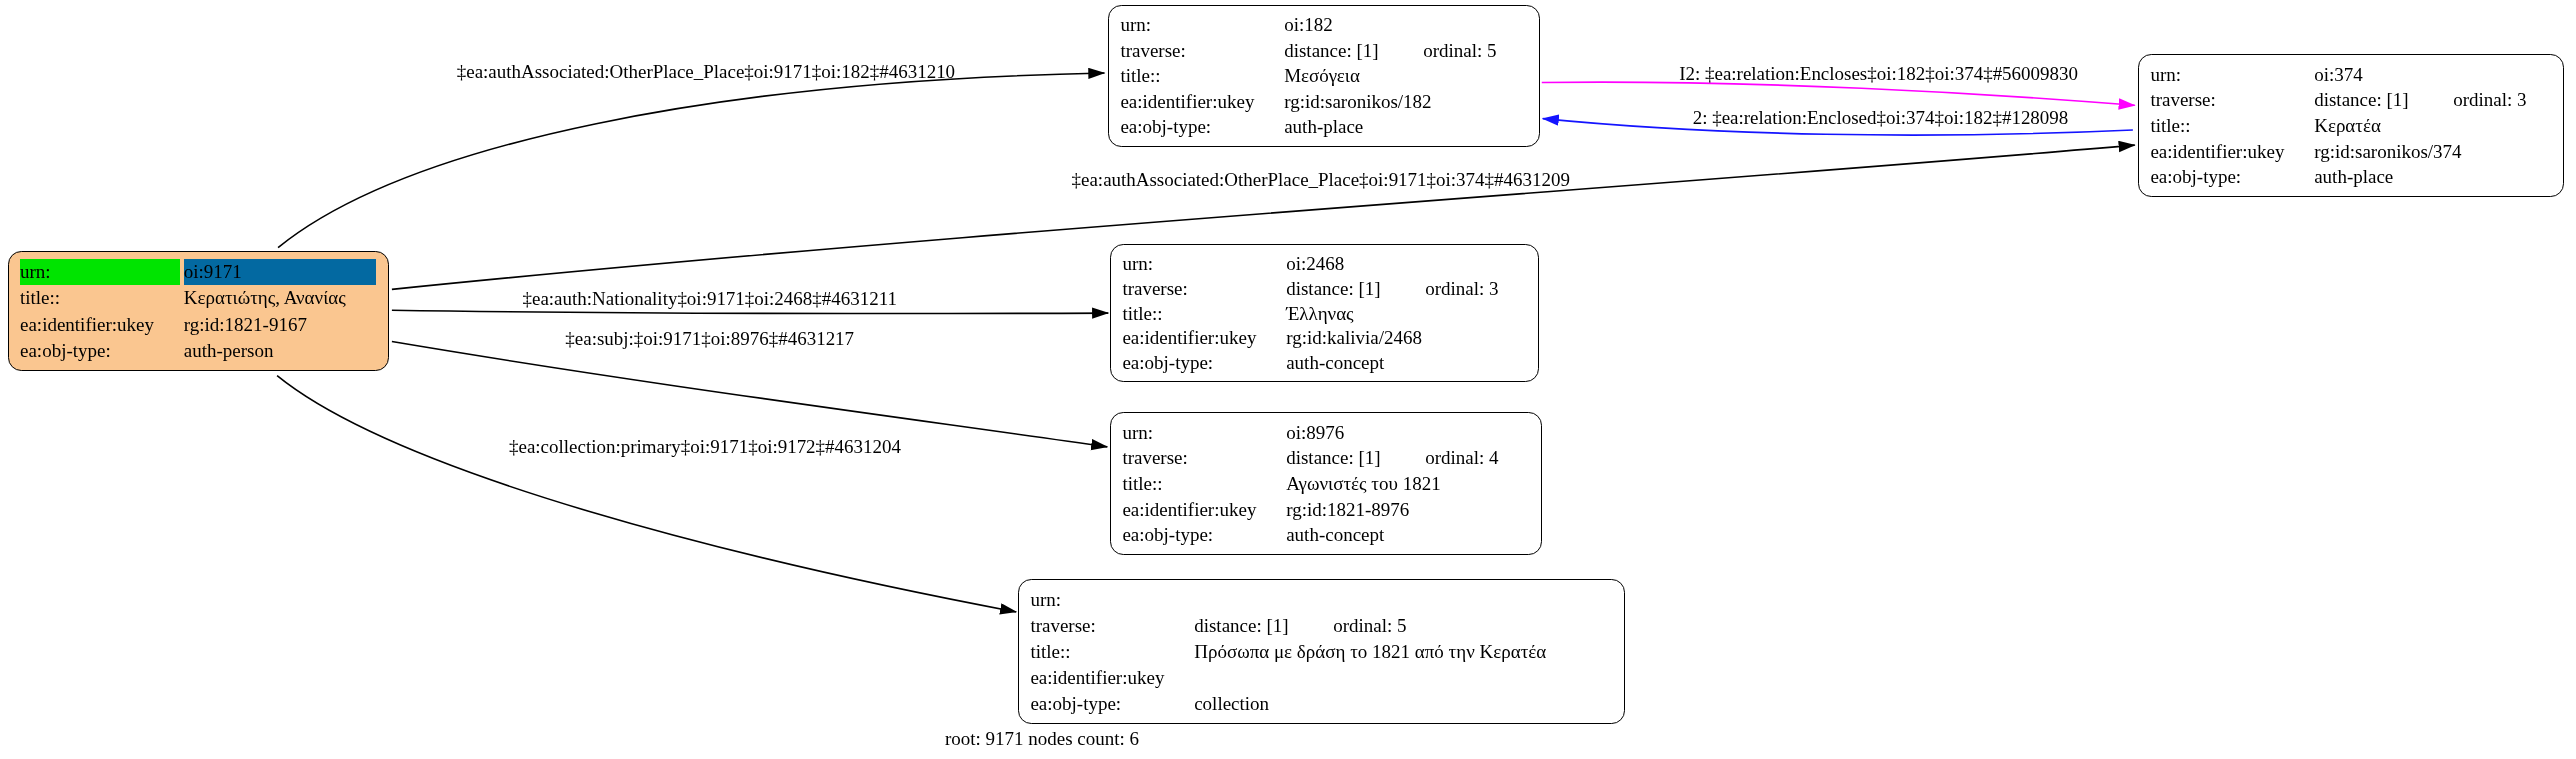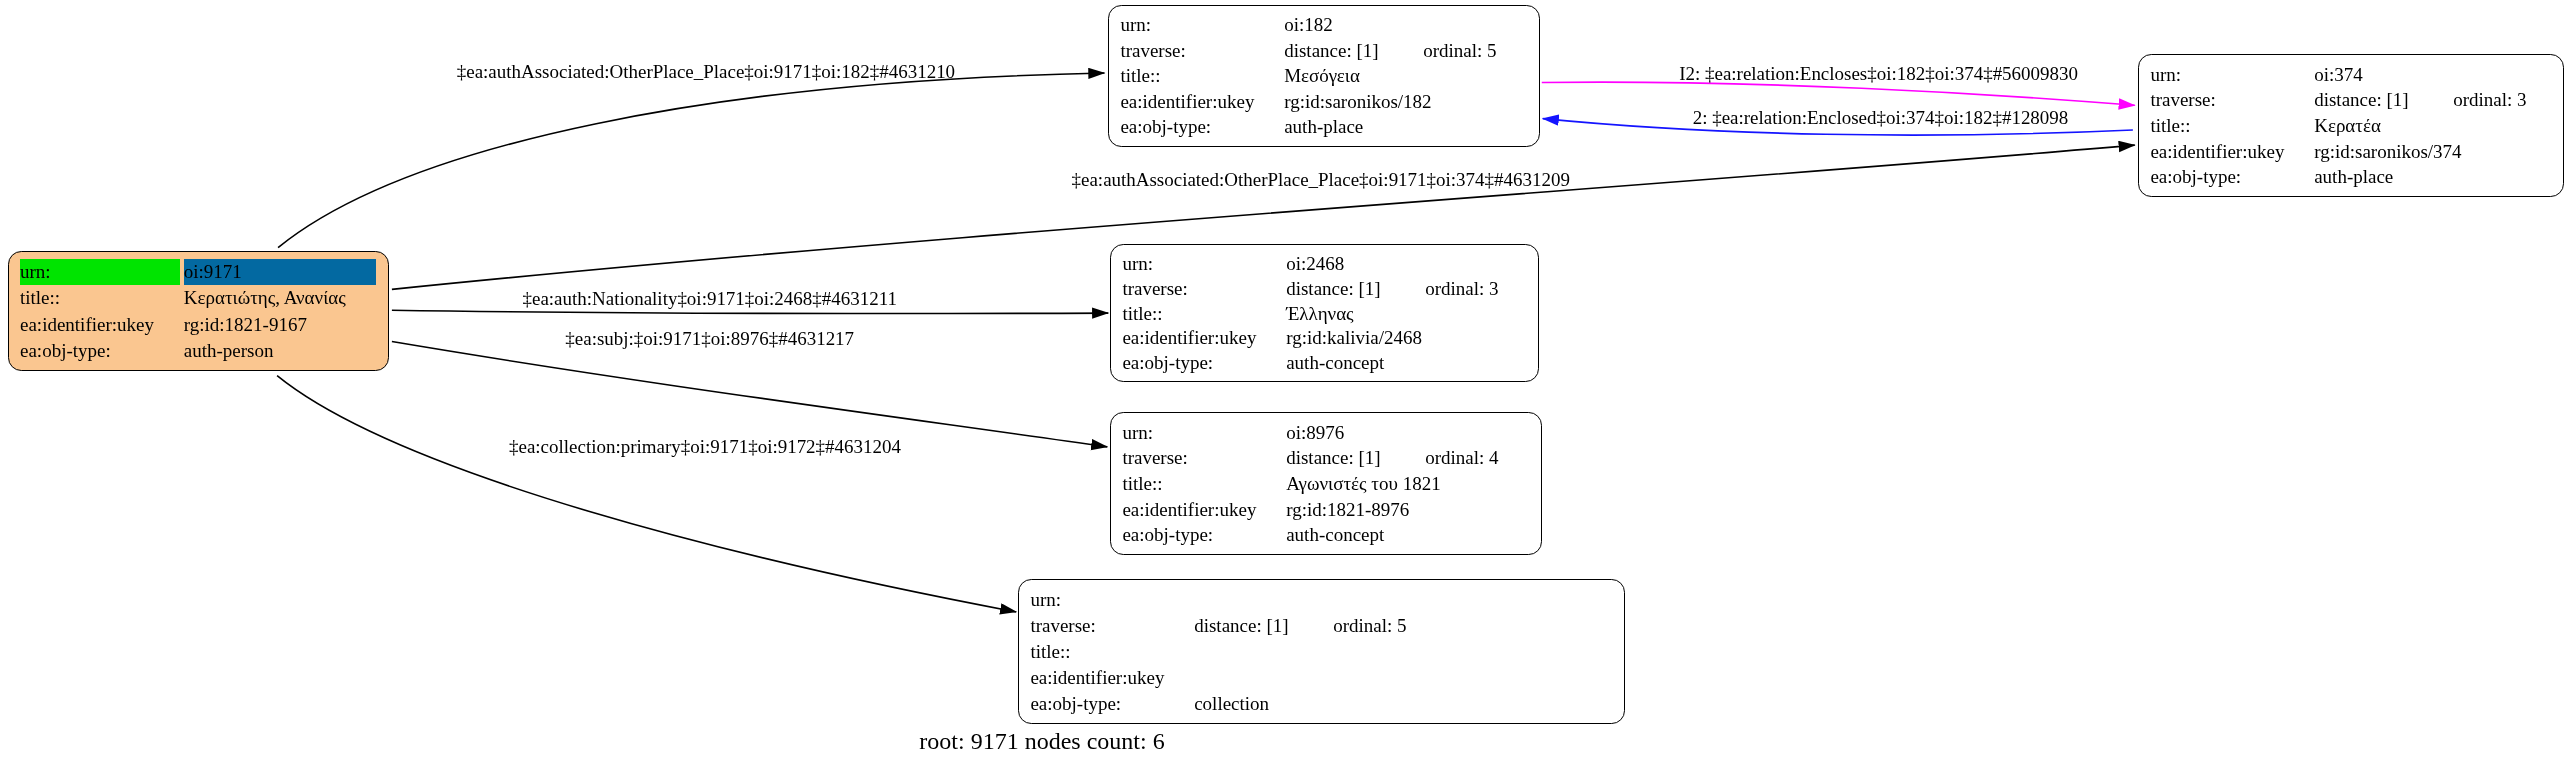--- a/index.html
+++ b/index.html
@@ -14,21 +14,21 @@
     box-sizing:border-box;padding:6.6px 11.4px;display:flex;flex-direction:column;
   }
   .node .row{
     flex:1;display:flex;font-size:19px;white-space:nowrap;line-height:1;
   }
   .node .k{flex:0 0 160px;margin-right:3.8px;align-self:stretch;display:flex;align-items:center;}
   .node .v{flex:1;align-self:stretch;display:flex;align-items:center;}
   .node .vd{flex:0 0 139px;}
   .node .v2{flex:1;}
   .caption{
-    position:absolute;left:0;top:728px;width:2084px;text-align:center;font-size:24px;
+    position:absolute;left:0;top:728px;width:2084px;text-align:center;font-size:19px;
   }
 </style>
 </head>
 <body>
 
 <div class="canvas">
   <svg class="edge-layer" xmlns="http://www.w3.org/2000/svg" viewBox="0 0 2715 800">
       <defs>
         <marker id="arrow-black" markerUnits="userSpaceOnUse" markerWidth="20" markerHeight="14" refX="17" refY="6" orient="auto">
           <path d="M0,0 L18,6 L0,12 Z" fill="#000000"></path>
@@ -180,20 +180,21 @@
         </div>
         <div class="row">
           <span class="k">traverse:</span>
           <span class="v">
             <span class="vd">distance: [1]</span>
             <span class="v2">ordinal: 5</span>
           </span>
         </div>
         <div class="row">
           <span class="k">title::</span>
+          <span class="v">Πρόσωπα με δράση το 1821 από την Κερατέα</span>
         </div>
         <div class="row">
           <span class="k">ea:identifier:ukey</span>
         </div>
         <div class="row">
           <span class="k">ea:obj-type:</span>
           <span class="v">collection</span>
         </div>
       </div>
     </div>

